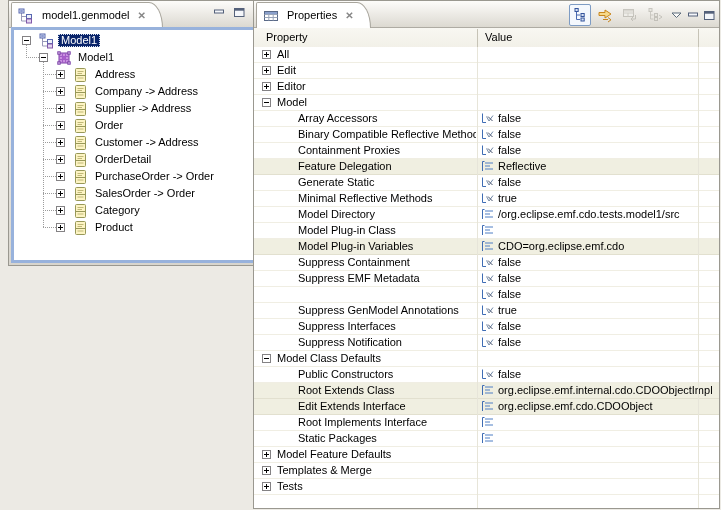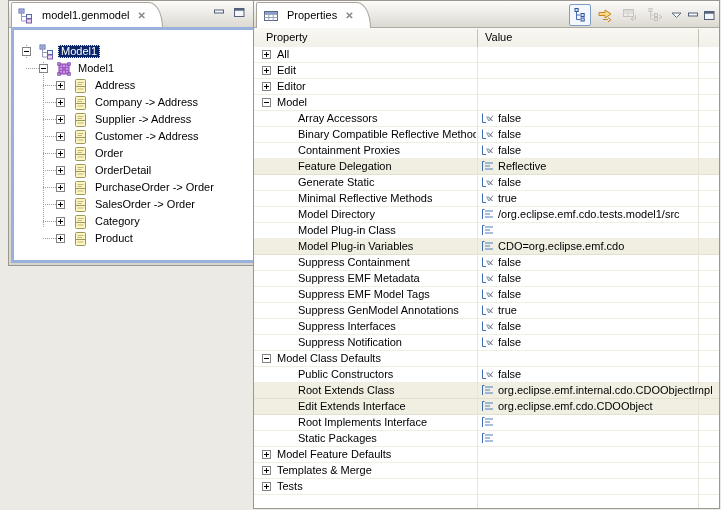--- a/index.html
+++ b/index.html
@@ -23,21 +23,21 @@
     display:flex;align-items:center;gap:5px;padding:0 16px 0 6px;}
   .tab-label{white-space:nowrap;padding-bottom:1px;}
   .close-x{font-size:10px;font-weight:bold;color:#868686;line-height:10px;padding-left:3px;cursor:default;}
   .winbtns{position:absolute;top:6px;display:flex;gap:7px;align-items:center;}
   .wbtn{width:13px;height:11px;}
 
   
   #editor-panel{left:8px;top:0;width:251px;height:266px;background:linear-gradient(#fdfcfa,#d8d5cd);}
   #editor-content{position:absolute;left:2px;right:2px;top:26px;bottom:2px;
     border:3px solid #98b2dc;background:#fff;box-sizing:border-box;}
-  #tree{position:absolute;inset:0;padding-top:13px;position:relative;overflow:hidden;}
+  #tree{position:absolute;inset:0;padding-top:2px;position:relative;overflow:hidden;}
   .trow{height:17px;display:flex;align-items:center;position:relative;}
   .expbox{flex:none;width:9px;height:9px;border:1px solid #848284;background:#fff;
     position:relative;margin-right:8px;box-sizing:border-box;}
   .expbox::before{content:"";position:absolute;left:1px;top:3px;width:5px;height:1px;background:#000;}
   .expbox.plus::after{content:"";position:absolute;left:3px;top:1px;width:1px;height:5px;background:#000;}
   .ticon{flex:none;width:16px;height:16px;margin-right:3px;}
   .tlabel{white-space:nowrap;padding:0 3px;line-height:13px;}
   .tlabel.sel{background:#0a246a;color:#fff;outline:1px dotted #dce4f0;outline-offset:-1px;}
   .stub{position:absolute;top:8px;width:13px;border-top:1px dotted #9c9c9c;}
   .vdot{position:absolute;width:0;border-left:1px dotted #9c9c9c;}
@@ -175,34 +175,34 @@
           <i class="stub" style="left: 29px;"></i>
           <span class="expbox plus"></span>
           <span class="ticon">
             <svg width="16" height="16" viewBox="0 0 16 16">
               <rect x="2.5" y="1.5" width="10" height="13" rx="1" fill="#fdf4c3" stroke="#989858"></rect>
               <path d="M4.5 4.5 H10.5 M4.5 6.5 H9" stroke="#c0b878" fill="none"></path>
               <path d="M2.5 8.5 H12.5" stroke="#989858" fill="none"></path>
               <path d="M4.5 11 H10.5" stroke="#c0b878" fill="none"></path>
             </svg>
           </span>
+          <span class="tlabel">Order</span>
+        </div>
+        <div class="trow" style="padding-left: 42px;">
+          <i class="stub" style="left: 29px;"></i>
+          <span class="expbox plus"></span>
+          <span class="ticon">
+            <svg width="16" height="16" viewBox="0 0 16 16">
+              <rect x="2.5" y="1.5" width="10" height="13" rx="1" fill="#fdf4c3" stroke="#989858"></rect>
+              <path d="M4.5 4.5 H10.5 M4.5 6.5 H9" stroke="#c0b878" fill="none"></path>
+              <path d="M2.5 8.5 H12.5" stroke="#989858" fill="none"></path>
+              <path d="M4.5 11 H10.5" stroke="#c0b878" fill="none"></path>
+            </svg>
+          </span>
           <span class="tlabel">Customer -&gt; Address</span>
-        </div>
-        <div class="trow" style="padding-left: 42px;">
-          <i class="stub" style="left: 29px;"></i>
-          <span class="expbox plus"></span>
-          <span class="ticon">
-            <svg width="16" height="16" viewBox="0 0 16 16">
-              <rect x="2.5" y="1.5" width="10" height="13" rx="1" fill="#fdf4c3" stroke="#989858"></rect>
-              <path d="M4.5 4.5 H10.5 M4.5 6.5 H9" stroke="#c0b878" fill="none"></path>
-              <path d="M2.5 8.5 H12.5" stroke="#989858" fill="none"></path>
-              <path d="M4.5 11 H10.5" stroke="#c0b878" fill="none"></path>
-            </svg>
-          </span>
-          <span class="tlabel">Order</span>
         </div>
         <div class="trow" style="padding-left: 42px;">
           <i class="stub" style="left: 29px;"></i>
           <span class="expbox plus"></span>
           <span class="ticon">
             <svg width="16" height="16" viewBox="0 0 16 16">
               <rect x="2.5" y="1.5" width="10" height="13" rx="1" fill="#fdf4c3" stroke="#989858"></rect>
               <path d="M4.5 4.5 H10.5 M4.5 6.5 H9" stroke="#c0b878" fill="none"></path>
               <path d="M2.5 8.5 H12.5" stroke="#989858" fill="none"></path>
               <path d="M4.5 11 H10.5" stroke="#c0b878" fill="none"></path>
@@ -475,21 +475,20 @@
           <span class="vicon">
             <svg width="13" height="11" viewBox="0 0 13 11">
               <path d="M1.5 0.5 V9.5 H5" fill="none" stroke="#3f6db4"></path>
               <path d="M5.5 3.5 L8 8 L12 2.5" fill="none" stroke="#7189a8"></path>
               <path d="M7 3.5 L11.5 8" stroke="#44506a" fill="none"></path>
             </svg>
           </span>
           <span class="pvalue">false</span>
         </div>
         <div class="prow">
-          <span class="plabel">Suppress EMF Model Tags</span>
           <span class="vicon">
             <svg width="13" height="11" viewBox="0 0 13 11">
               <path d="M1.5 0.5 V9.5 H5" fill="none" stroke="#3f6db4"></path>
               <path d="M5.5 3.5 L8 8 L12 2.5" fill="none" stroke="#7189a8"></path>
               <path d="M7 3.5 L11.5 8" stroke="#44506a" fill="none"></path>
             </svg>
           </span>
           <span class="pvalue">false</span>
         </div>
         <div class="prow">

